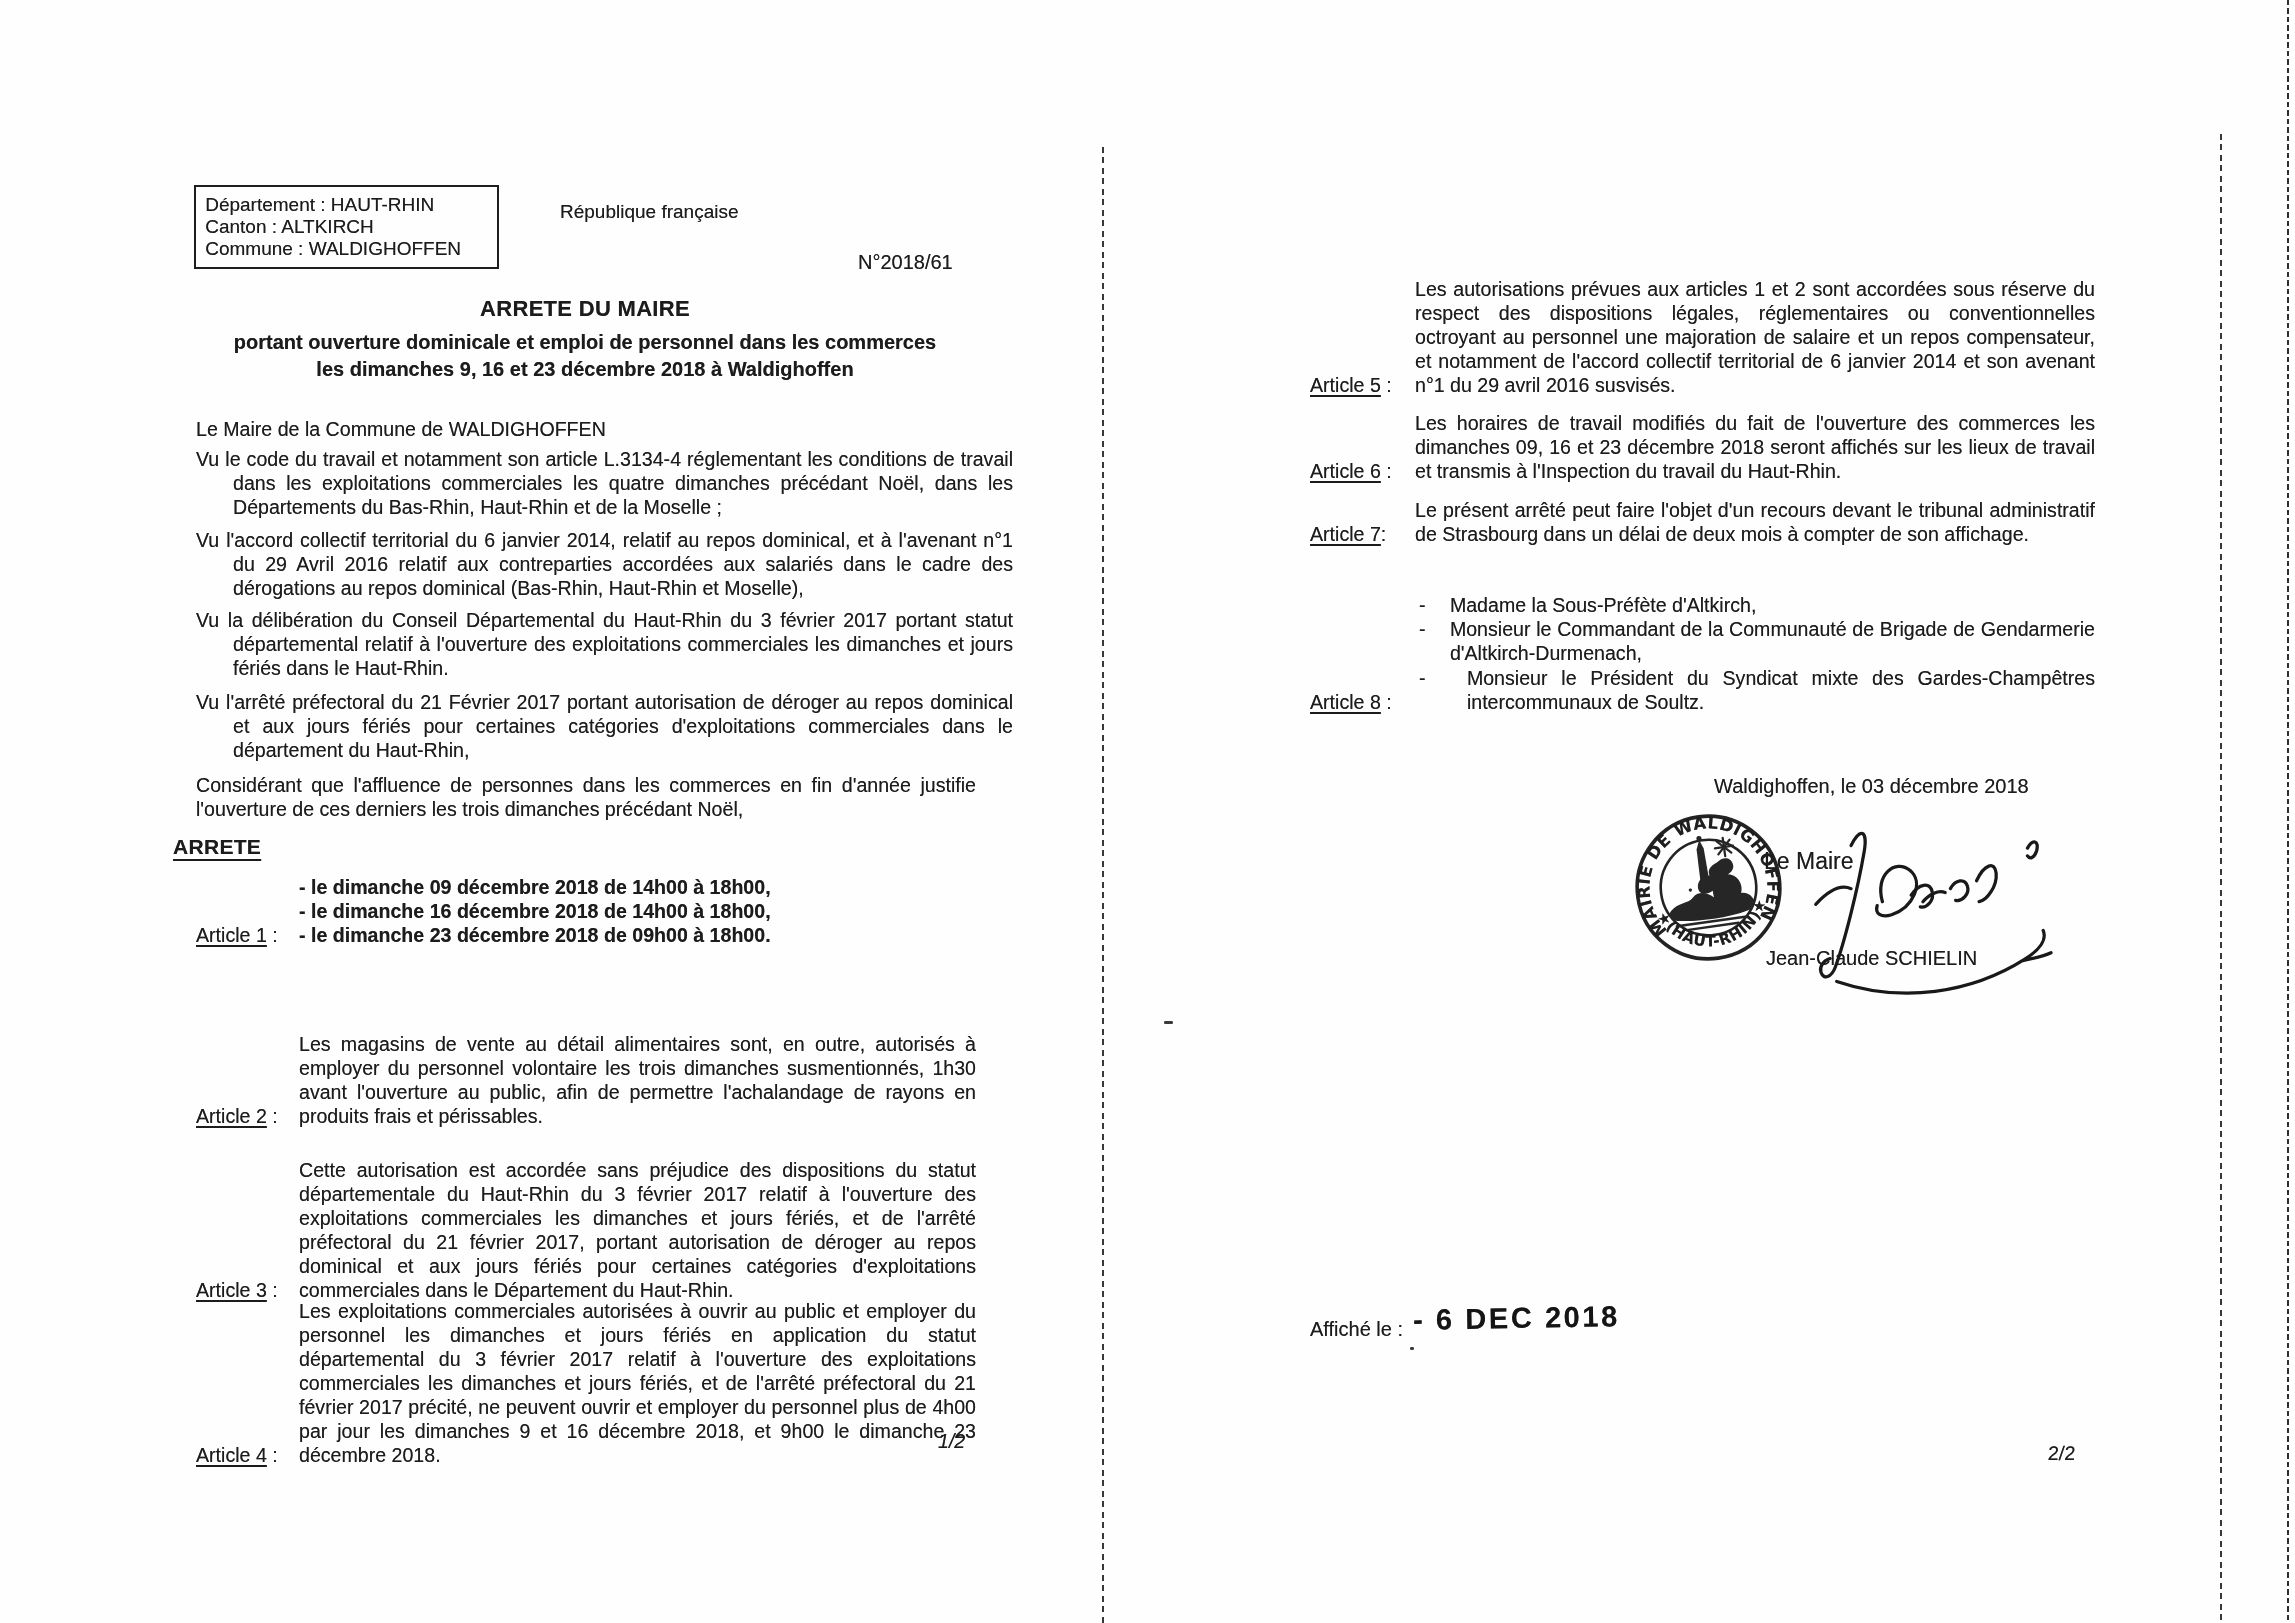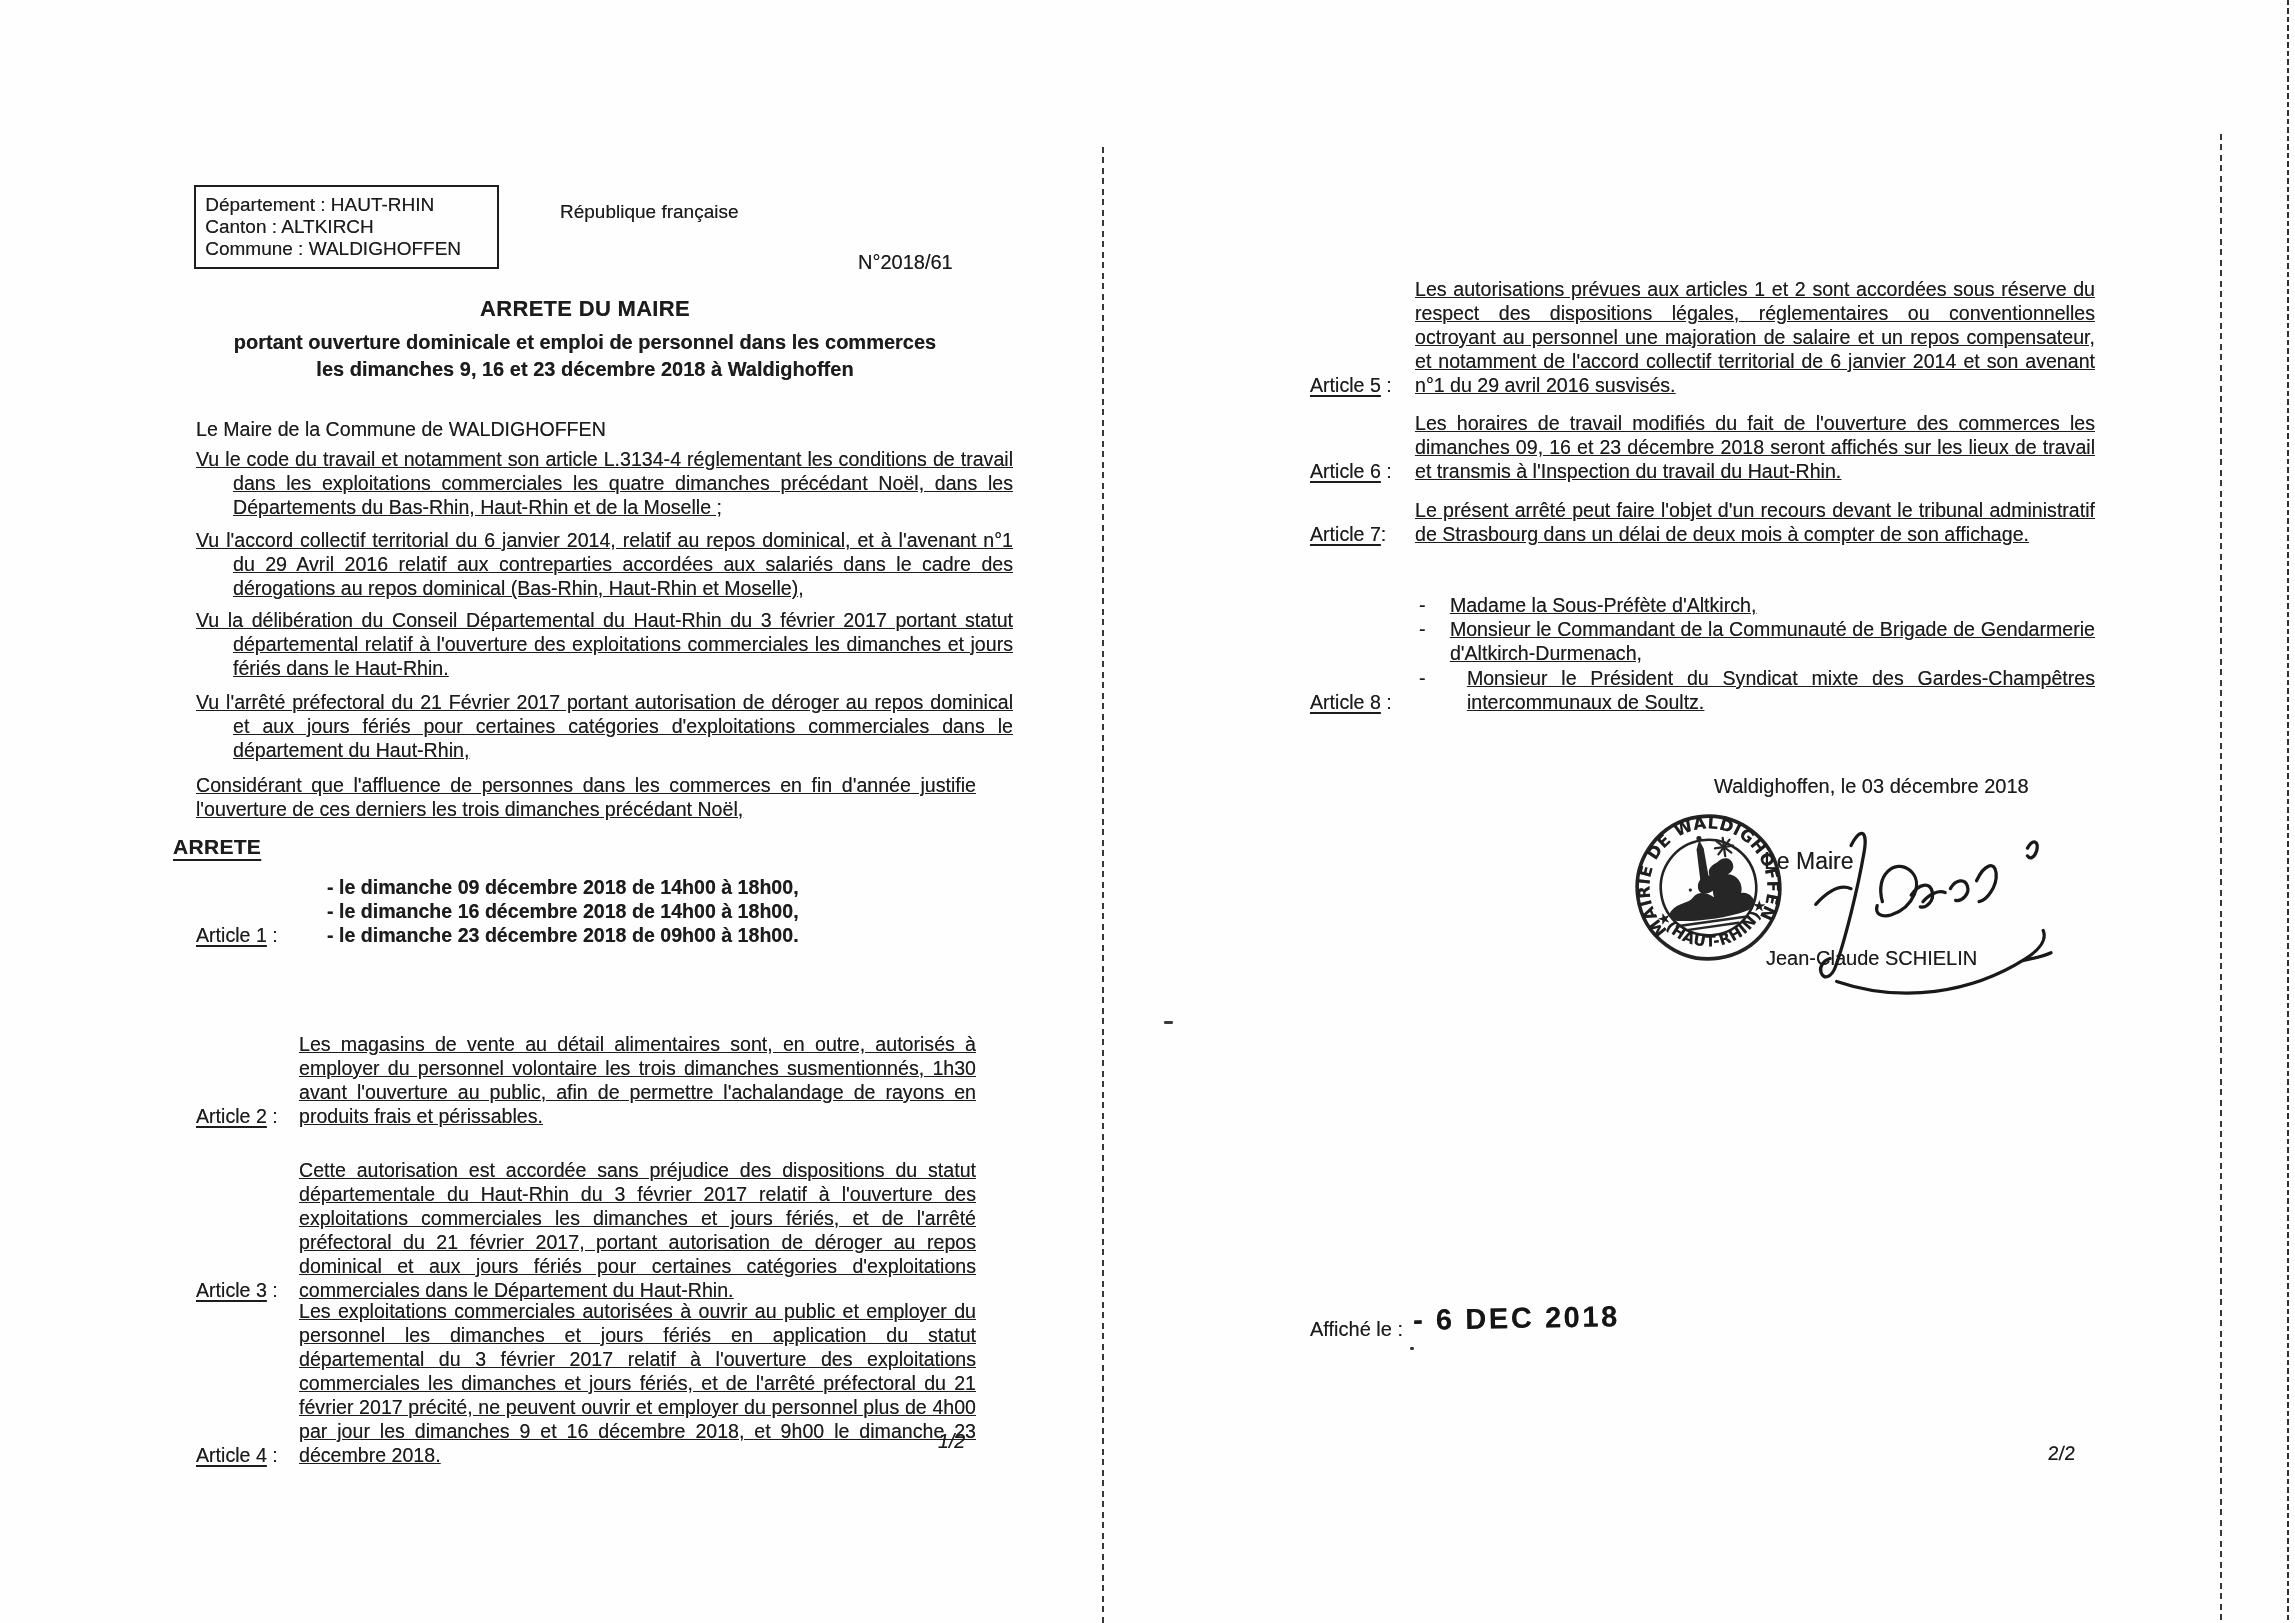--- a/index.html
+++ b/index.html
@@ -18,21 +18,21 @@
 
   .republique { left:560px; top:201px; font-size:19px; }
   .doc-number { left:858px; top:251px; font-size:20px; }
 
   .title-block { left:173px; top:296px; width:824px; text-align:center; font-weight:bold; }
   .title-line1 { font-size:22px; margin:0 0 9.2px 0; letter-spacing:0.3px; }
   .title-line2 { font-size:20px; margin:0 0 3.9px 0; }
   .title-line3 { font-size:20px; margin:0; }
 
   .body-text { font-size:19.6px; line-height:24px; }
-  .just { text-align:justify;text-decoration:underline; }
+  .just { text-align:justify; }
 
   .intro { left:196px; top:417px; width:778px; }
 
   .recital { padding-left:37px; text-indent:-37px; }
   .r1 { left:196px; top:447px;  width:780px; }
   .r2 { left:196px; top:528px;  width:780px; }
   .r3 { left:196px; top:608px;  width:780px; }
   .r4 { left:196px; top:690px; width:780px; }
   .considerant { left:196px; top:773px; width:780px; }
 
@@ -48,21 +48,21 @@
   .article .lbl .u { text-decoration:underline; text-decoration-thickness:1.6px; text-underline-offset:3.3px; }
   .article .bod { flex:1; }
   .p1-art { width:780px; } .p1-art .lbl { width:103px; }
   .p2-art { width:785px; } .p2-art .lbl { width:105px; }
 
   .a1 { left:196px; top:875px; }
   .a2 { left:196px; top:1032px; }
   .a3 { left:196px; top:1158px; }
   .a4 { left:196px; top:1299px; }
 
-  .schedule { font-weight:bold;margin-left:28px; }
+  .schedule { font-weight:bold; }
 
   .a5 { left:1310px; top:277px; }
   .a6 { left:1310px; top:411px; }
   .a7 { left:1310px; top:498px; }
   .a8 { left:1310px; top:592px; }
 
   .dest-item { display:flex; margin-top:0.7px; }
   .dest-item .dash { flex:none; width:31px; padding-left:3.9px; }
   .dest-item .txt { flex:1; }
   .dest-item.third .txt { padding-left:17px; }

